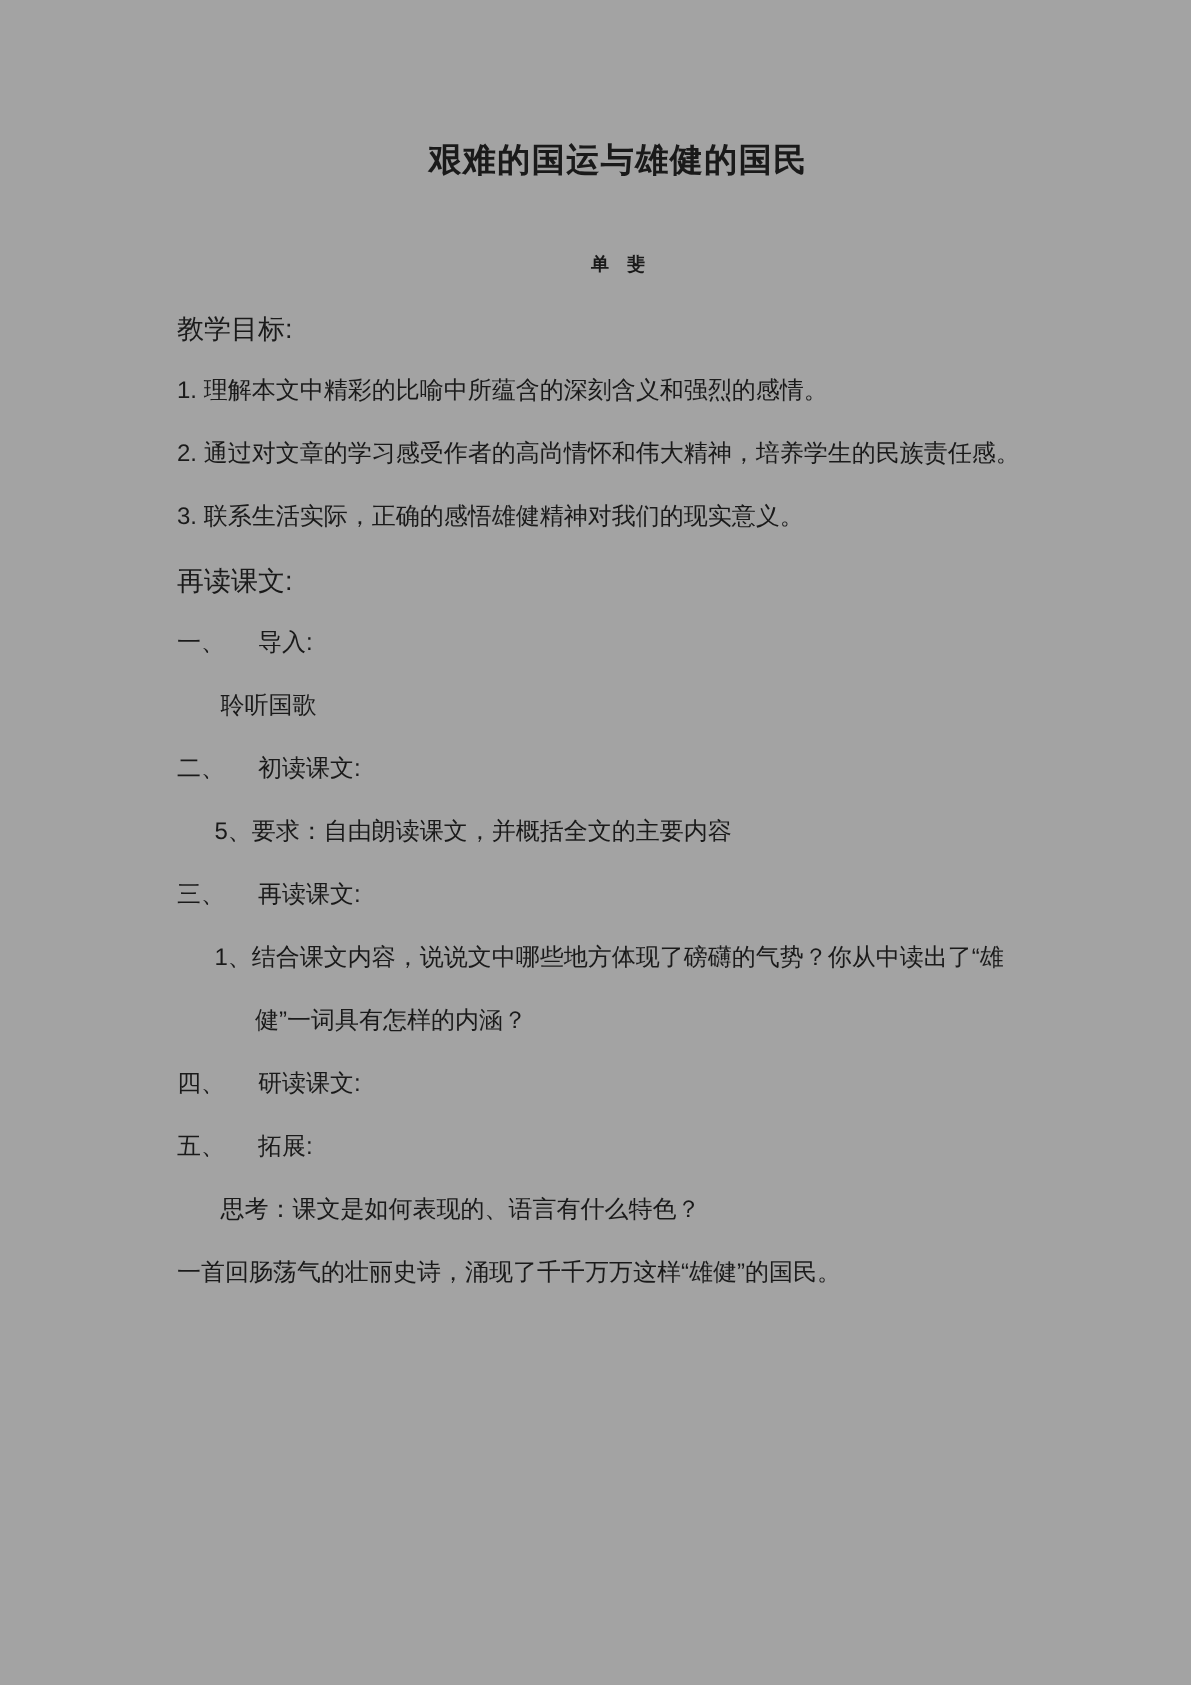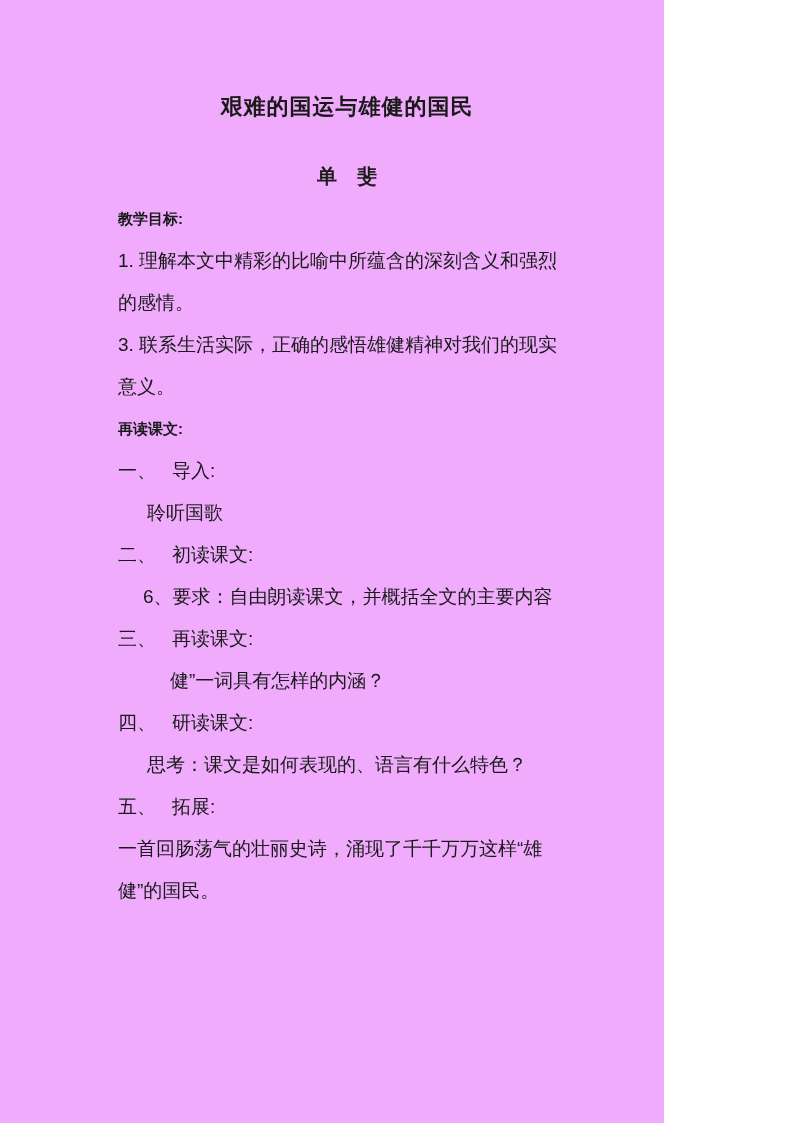--- a/index.html
+++ b/index.html
@@ -5,51 +5,51 @@
   html, body {
     margin: 0;
     padding: 0;
     background: #ffffff;
     width: 794px;
     height: 1123px;
     overflow: hidden;
   }
   .page {
     box-sizing: border-box;
-    width: 664px;
+    width: 794px;
     height: 1123px;
     padding: 0 88px 0 118px;
-    background: #f0abfc;
+    background: #a3a3a3;
     color: #1a1a1a;
     font-family: "Liberation Sans", "DejaVu Sans", sans-serif;
   }
   .title {
     padding-top: 92px;
     margin: 0;
     font-size: 22px;
     line-height: 30px;
     font-weight: bold;
     text-align: center;
     letter-spacing: 1px;
   }
   .author {
     margin: 44px 0 0 0;
-    font-size: 20px;
+    font-size: 12px;
     line-height: 20px;
     font-weight: bold;
     text-align: center;
   }
   .b {
     margin: 0;
-    font-size: 19px;
+    font-size: 16px;
     line-height: 42px;
     color: #1a1a1a;
   }
   .first-body { margin-top: 12px; }
-  .bold { font-weight: bold; font-size: 15px; }
+  .bold { font-weight: normal; font-size: 18px; }
   .ind-sub  { padding-left: 25px; }  
   .ind-cont { padding-left: 29px; }  
   .ind-hang { padding-left: 52px; }  
   .indent-2  { text-indent: 25px; }  
   .indent-25 { text-indent: 40px; }
   .sect-marker {
     display: inline-block;
     width: 54px;
   }
 </style>
@@ -58,37 +58,39 @@
 
 <div class="page">
 
   <h1 class="title">艰难的国运与雄健的国民</h1>
 
   <p class="author">单　斐</p>
 
   <p class="b bold first-body">教学目标:</p>
 
   <p class="b">1. 理解本文中精彩的比喻中所蕴含的深刻含义和强烈的感情。</p>
+  <p class="b">2. 通过对文章的学习感受作者的高尚情怀和伟大精神，培养学生的民族责任感。</p>
   <p class="b">3. 联系生活实际，正确的感悟雄健精神对我们的现实意义。</p>
 
   <p class="b bold">再读课文:</p>
 
   <p class="b"><span class="sect-marker">一、</span><span>导入:</span></p>
 
   <p class="b ind-cont">聆听国歌</p>
 
   <p class="b"><span class="sect-marker">二、</span><span>初读课文:</span></p>
 
-  <p class="b ind-sub">6、要求：自由朗读课文，并概括全文的主要内容</p>
+  <p class="b ind-sub">5、要求：自由朗读课文，并概括全文的主要内容</p>
 
   <p class="b"><span class="sect-marker">三、</span><span>再读课文:</span></p>
 
+  <p class="b ind-sub">1、结合课文内容，说说文中哪些地方体现了磅礴的气势？你从中读出了“雄</p>
   <p class="b ind-hang">健”一词具有怎样的内涵？</p>
 
   <p class="b"><span class="sect-marker">四、</span><span>研读课文:</span></p>
 
+  <p class="b"><span class="sect-marker">五、</span><span>拓展:</span></p>
+
   <p class="b ind-cont">思考：课文是如何表现的、语言有什么特色？</p>
-
-  <p class="b"><span class="sect-marker">五、</span><span>拓展:</span></p>
 
   <p class="b">一首回肠荡气的壮丽史诗，涌现了千千万万这样“雄健”的国民。</p>
 
 </div>
 
 </body></html>

